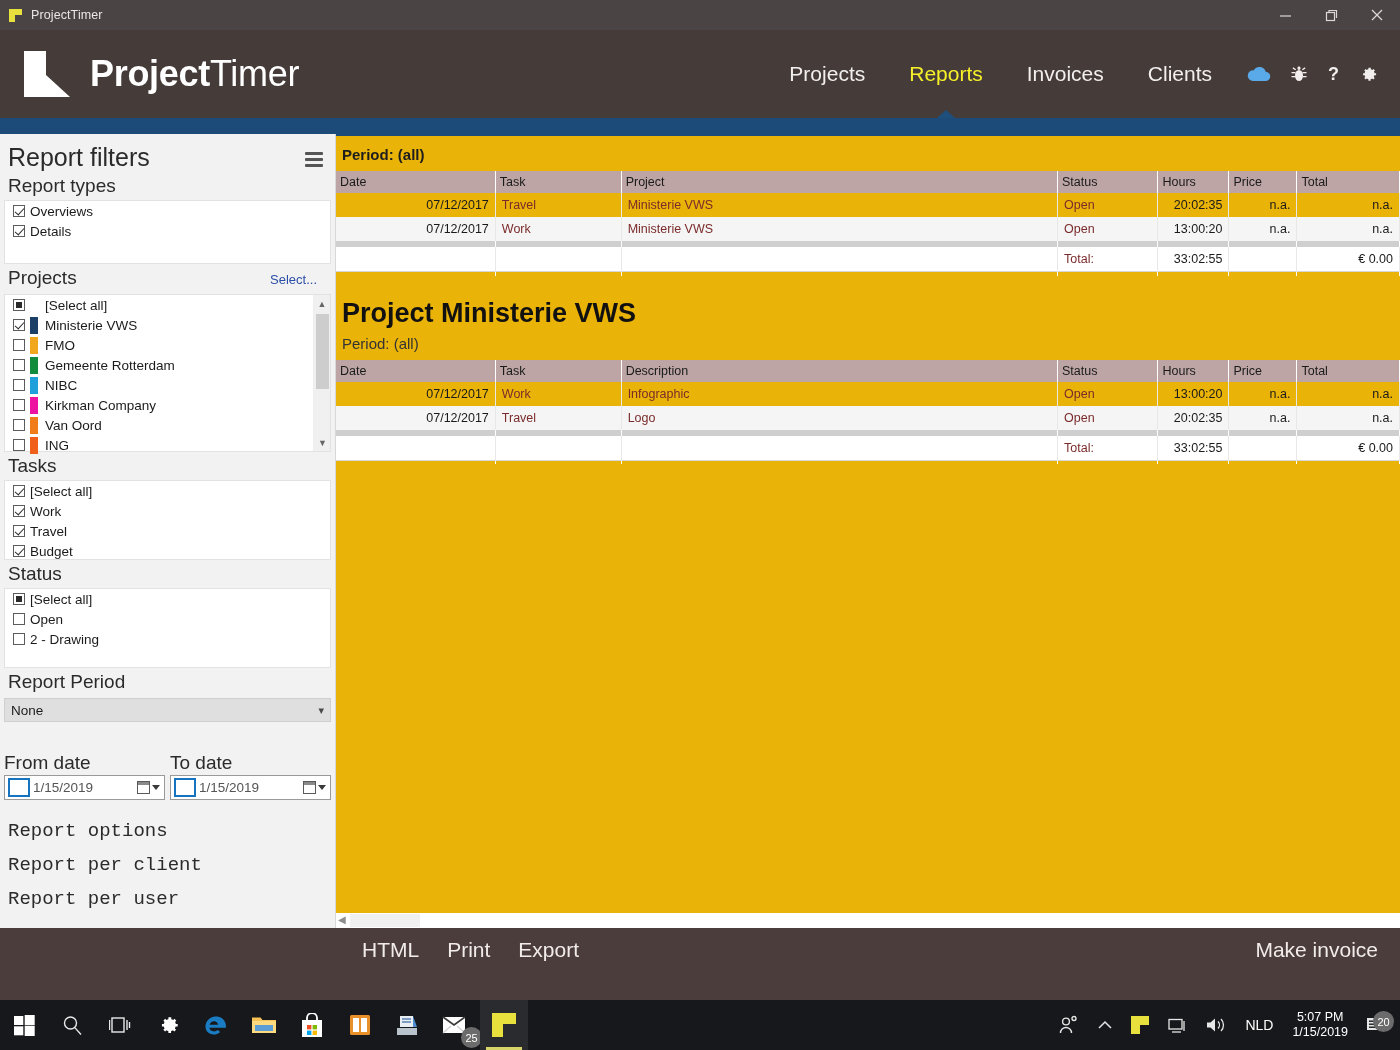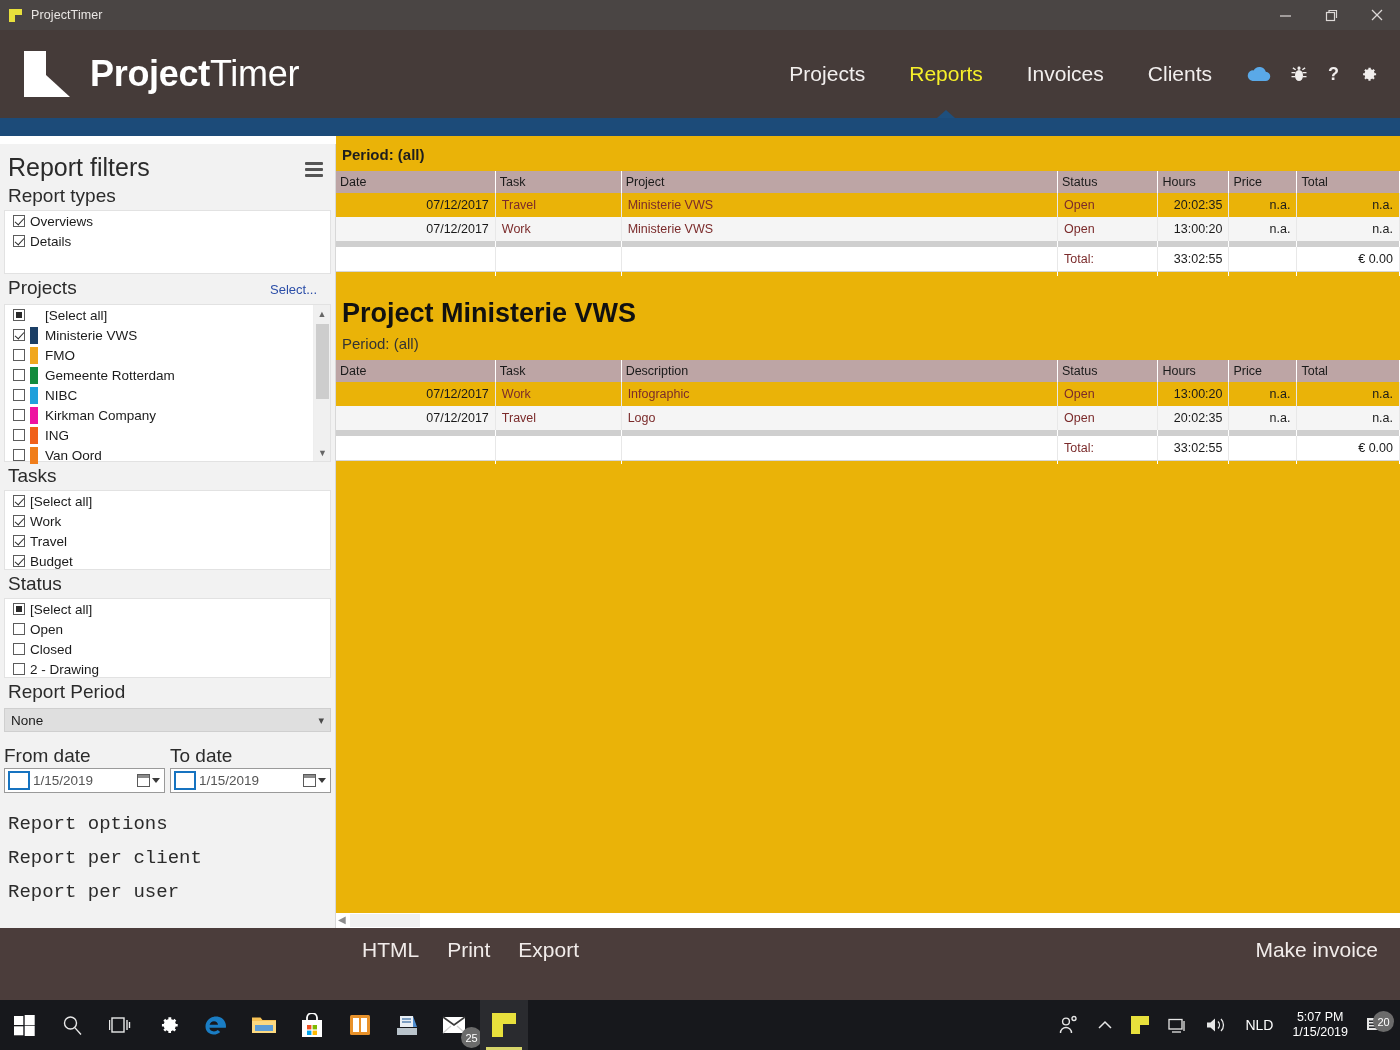--- a/index.html
+++ b/index.html
@@ -51,21 +51,21 @@
     border-left: 9px solid transparent; border-right: 9px solid transparent;
     border-bottom: 8px solid #1e4f7d;
   }
   .nav-icons { display: flex; align-items: center; gap: 18px; margin-left: 12px; margin-right: 22px; }
   .nav-ic { display: flex; align-items: center; justify-content: center; color: #f1eeed; }
 
   .bluebar { position: absolute; top: 118px; left: 0; width: 1400px; height: 18px; background: #1c4b79; }
 
   
   .sidebar {
-    position: absolute; top: 144px; left: 0; width: 336px; height: 800px;
+    position: absolute; top: 134px; left: 0; width: 336px; height: 800px;
     background: #f2f2f2; border-right: 1px solid #d8d8d8;
   }
   .sb-head { display: flex; align-items: flex-start; padding: 8px 12px 0 8px; }
   .sb-title { font-size: 25px; color: #2b2b2b; font-weight: 300; line-height: 30px; }
   .hamburger { margin-left: auto; margin-top: 10px; width: 18px; }
   .hamburger i { display:block; height: 3px; background: #555; margin-bottom: 3px; border-radius: 1px; }
 
   .sb-section-title { font-size: 19px; color: #2b2b2b; font-weight: 300; padding: 2px 8px 2px 8px; line-height: 24px; }
   .sb-section-title.inline { display: flex; align-items: baseline; }
   .sb-link { margin-left: auto; font-size: 13px; color: #2b4ea8; margin-right: 10px; }
@@ -84,21 +84,21 @@
     content:""; position:absolute; left:2px; top:2px; width:6px; height:6px; background:#2a2a2a;
   }
   .swatch { width: 8px; height: 17px; flex: 0 0 8px; margin-right: 7px; }
 
   .vscroll { position: absolute; right: 0; top: 0; width: 17px; height: 100%; background: #f0f0f0; border-left: 1px solid #eee; }
   .vscroll .arr { height: 17px; display:flex; align-items:center; justify-content:center; color:#666; font-size: 9px; }
   .vscroll .thumb { position: absolute; left: 2px; top: 19px; width: 13px; height: 75px; background: #cdcdcd; }
 
   
   .combo {
-    margin: 2px 4px 0 4px; height: 24px; background: #dfdfdf; border: 1px solid #cfcfcf;
+    margin: 2px 4px 17px 4px; height: 24px; background: #dfdfdf; border: 1px solid #cfcfcf;
     display: flex; align-items: center; padding: 0 6px; font-size: 13.5px; color: #1b1b1b;
   }
   .combo .chev { margin-left: auto; color: #4a4a4a; font-size: 11px; }
 
   .dates { display: flex; padding: 12px 4px; gap: 5px; }
   .datecol { flex: 1; }
   .datelbl { font-size: 19px; font-weight: 300; color: #2b2b2b; line-height: 24px; }
   .dateinput {
     height: 25px; border: 1px solid #9a9a9a; background: #fff; display: flex; align-items: center;
   }
@@ -293,27 +293,27 @@
         <span class="swatch" style="background:#20a0db"></span>
         <span>NIBC</span>
       </div>
       <div class="lrow">
         <span class="cb"></span>
         <span class="swatch" style="background:#ee12a0"></span>
         <span>Kirkman Company</span>
       </div>
       <div class="lrow">
         <span class="cb"></span>
+        <span class="swatch" style="background:#f07d1a"></span>
+        <span>Van Oord</span>
+      </div>
+      <div class="lrow">
+        <span class="cb"></span>
         <span class="swatch" style="background:#f0601a"></span>
         <span>ING</span>
-      </div>
-      <div class="lrow">
-        <span class="cb"></span>
-        <span class="swatch" style="background:#f07d1a"></span>
-        <span>Van Oord</span>
       </div>
       <div class="vscroll">
         <div class="arr">▲</div>
         <div class="thumb"></div>
         <div class="arr" style="position:absolute;bottom:0;width:17px;">▼</div>
       </div>
     </div>
 
     <div class="sb-section-title">Tasks</div>
     <div class="listbox" style="height:80px;">
@@ -337,24 +337,20 @@
 
     <div class="sb-section-title">Status</div>
     <div class="listbox" style="height:80px;">
       <div class="lrow">
         <span class="cb partial"></span>
         <span>[Select all]</span>
       </div>
       <div class="lrow">
         <span class="cb"></span>
         <span>Open</span>
-      </div>
-      <div class="lrow">
-        <span class="cb"></span>
-        <span>Closed</span>
       </div>
       <div class="lrow">
         <span class="cb"></span>
         <span>2 - Drawing</span>
       </div>
     </div>
 
     <div class="sb-section-title">Report Period</div>
     <div class="combo">
       <span>None</span>

